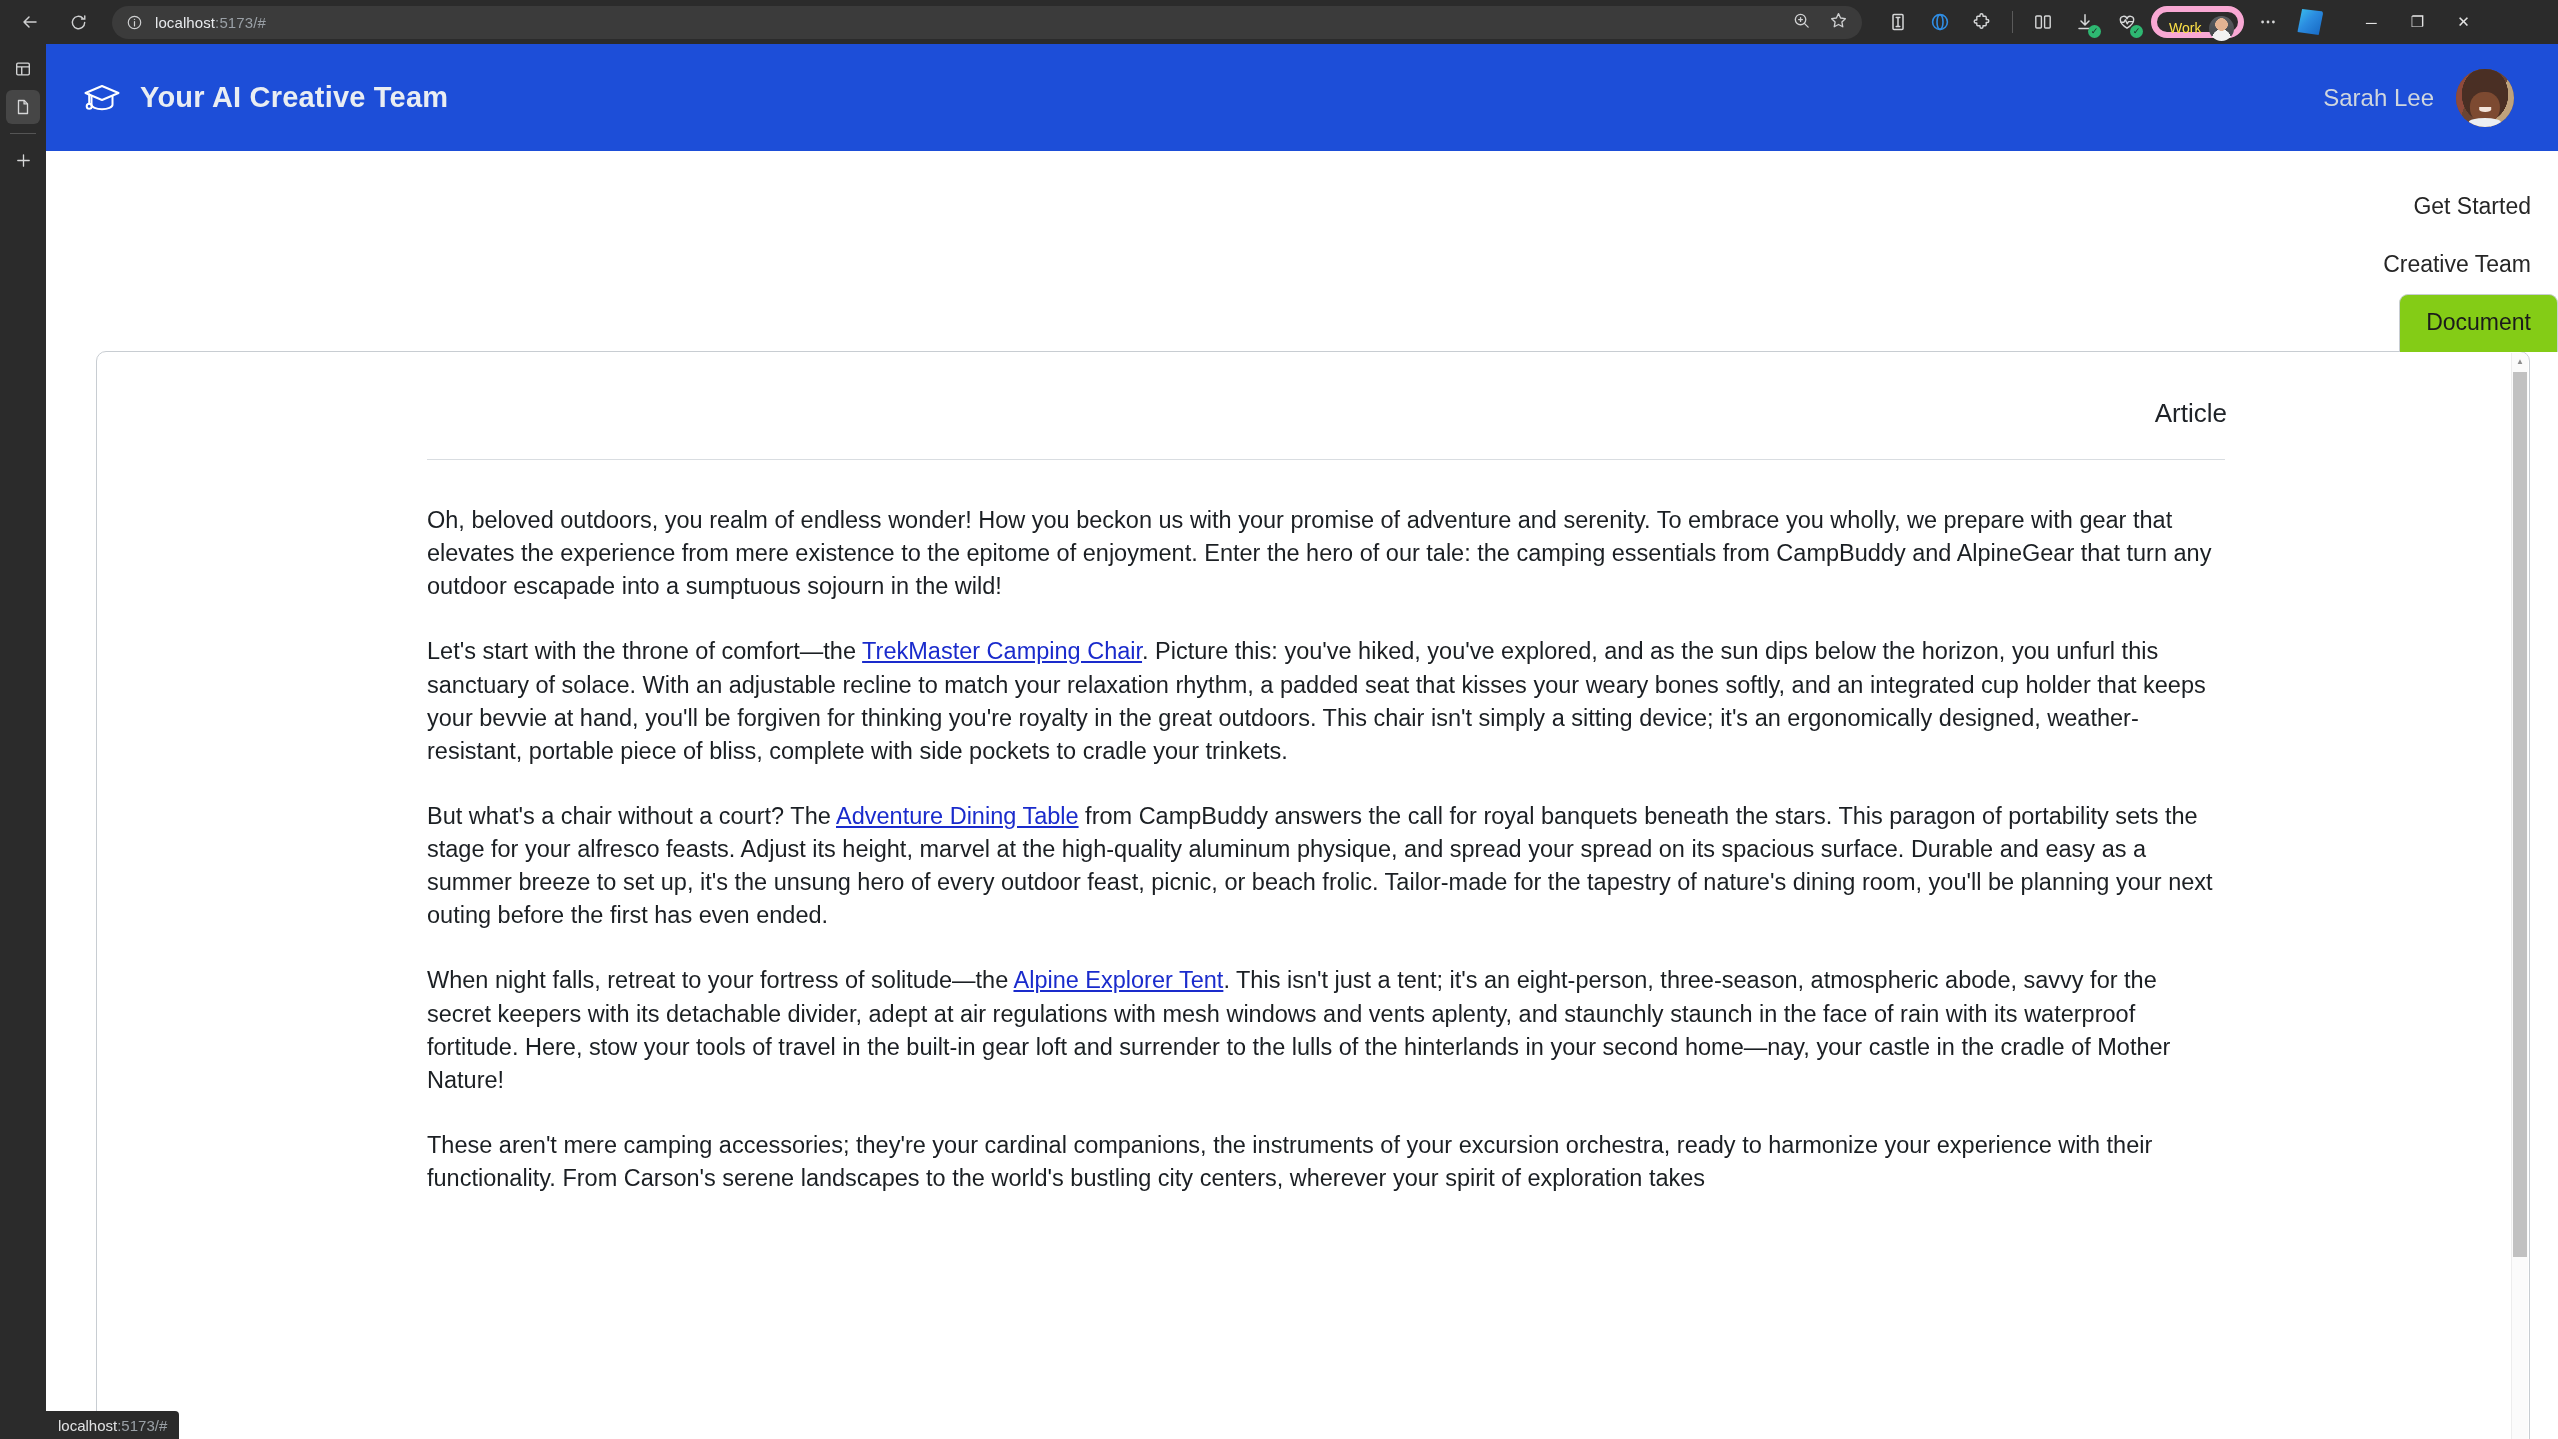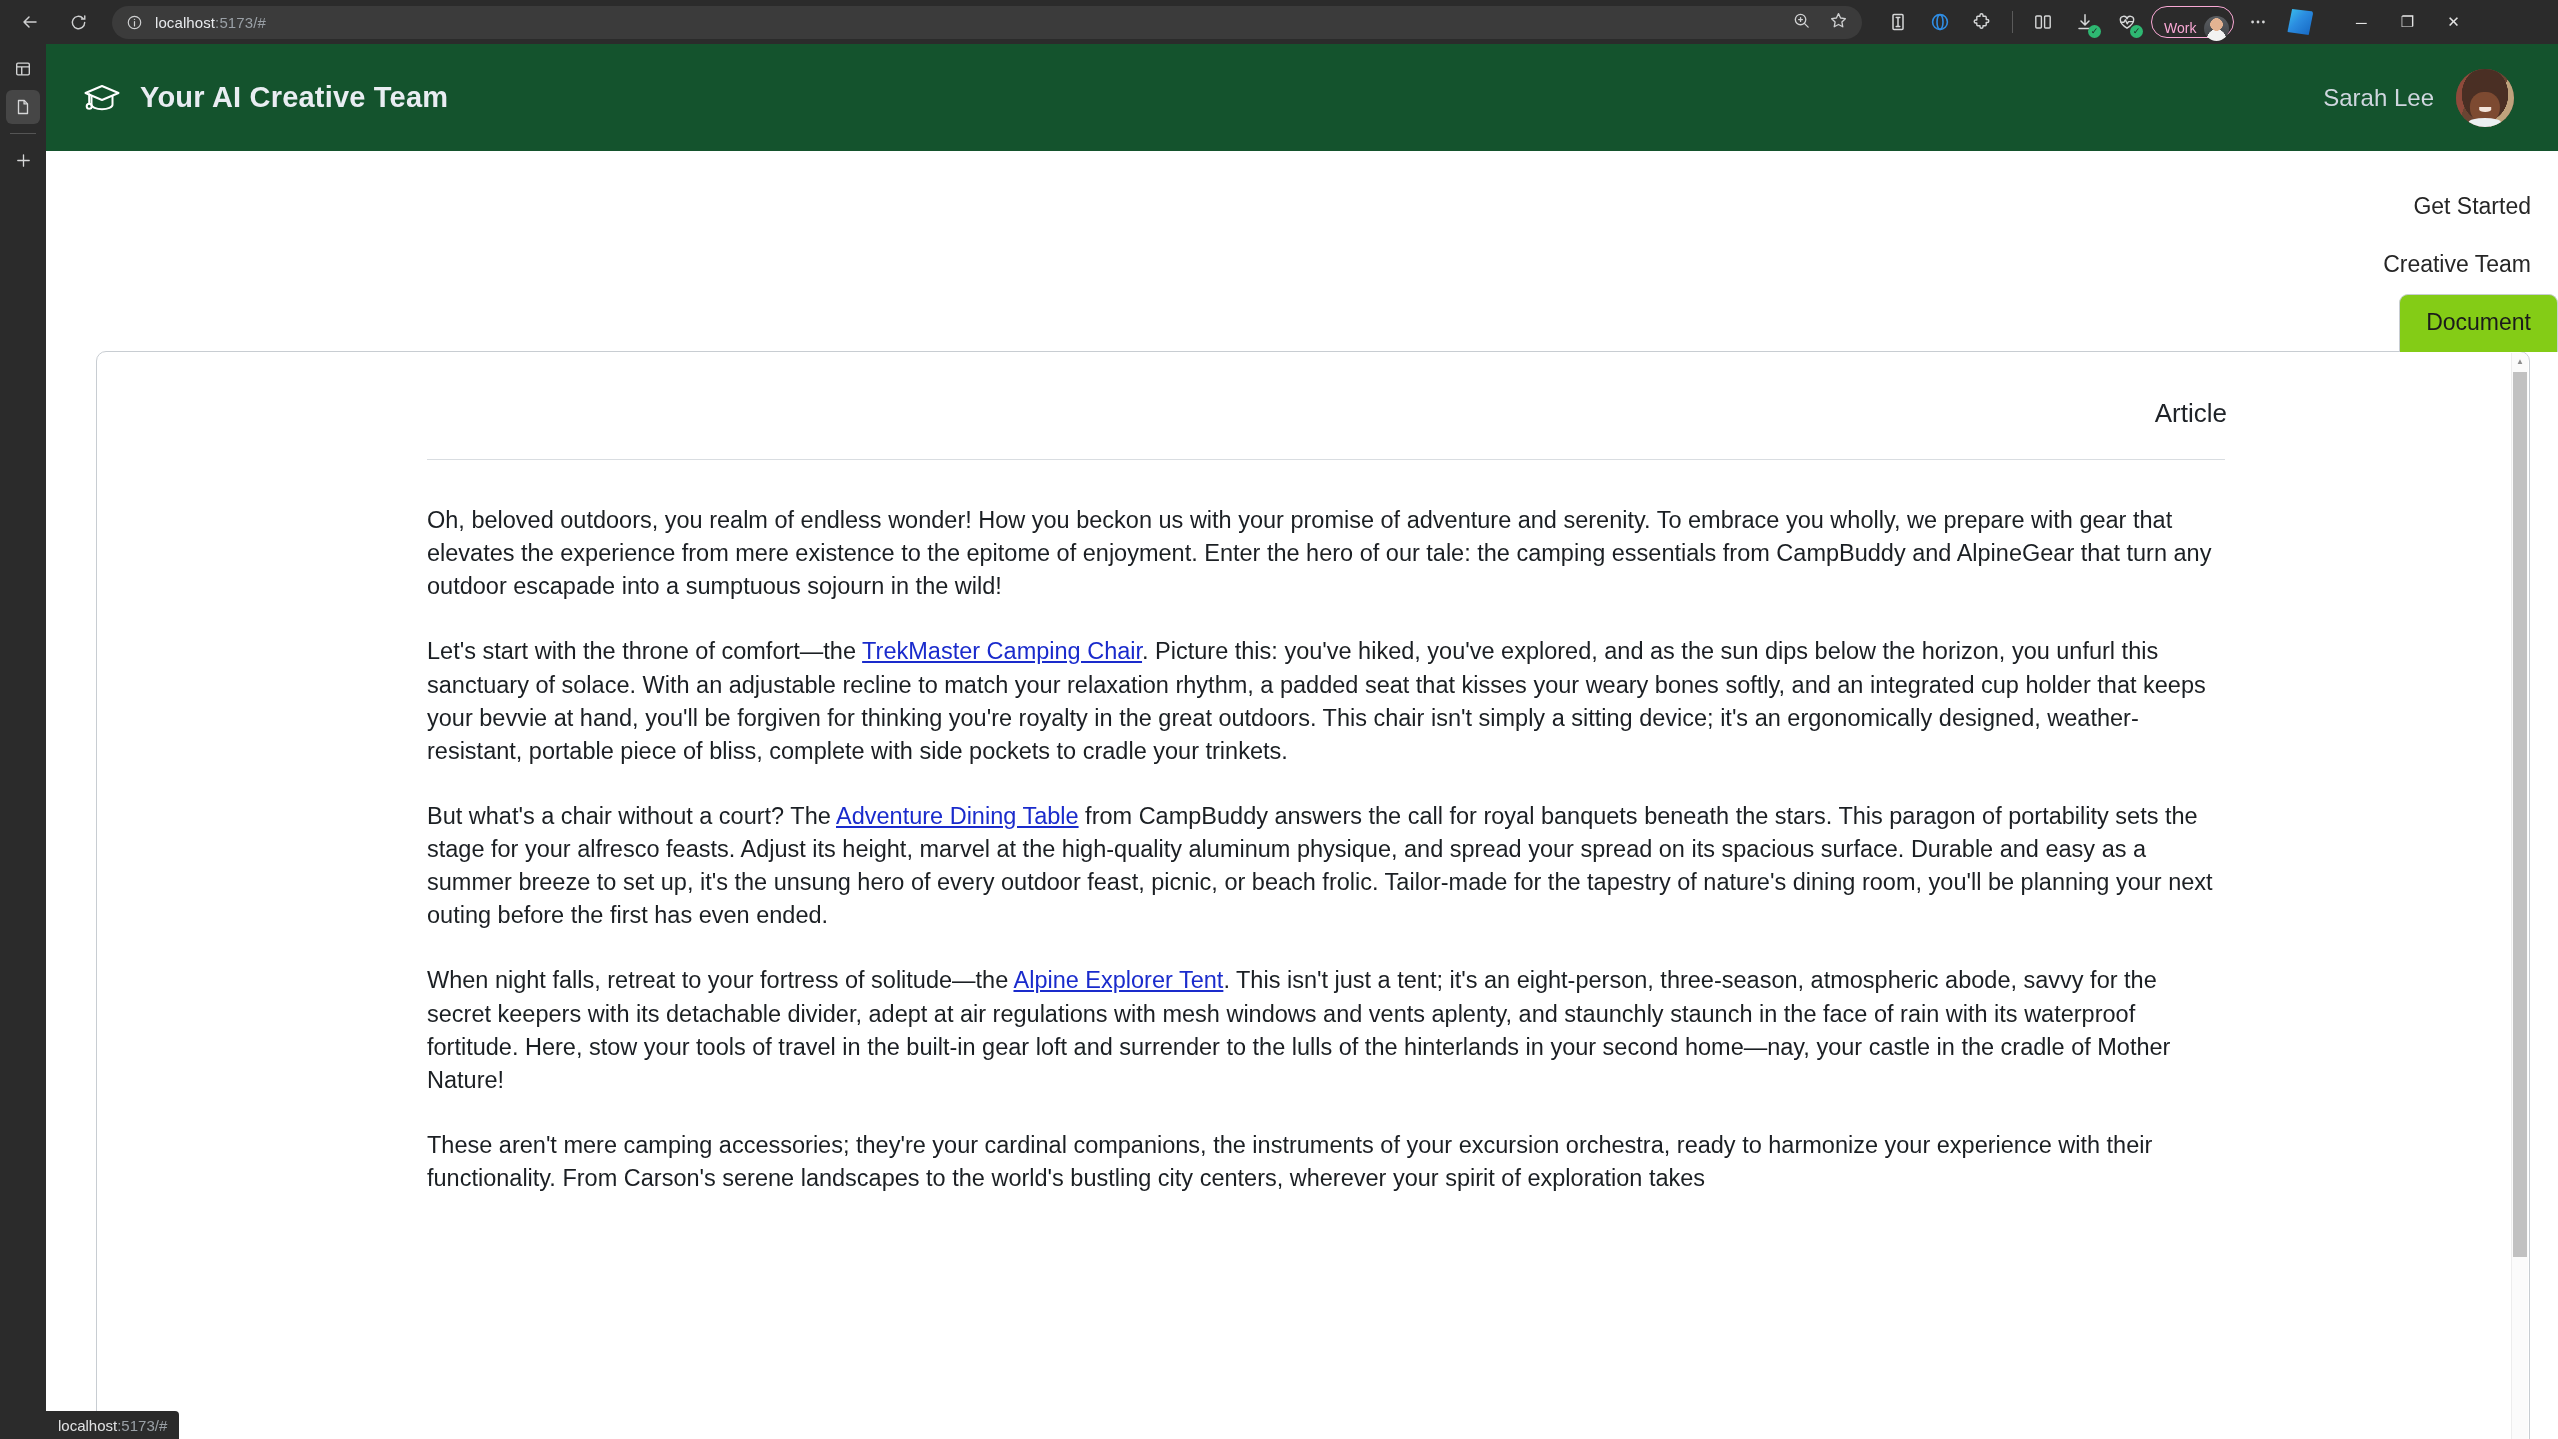--- a/index.html
+++ b/index.html
@@ -89,24 +89,24 @@
   }
   .vert-sep {
     width: 1px; height: 22px;
     background: #5a5a5a;
     margin: 0 6px;
   }
   .profile-pill {
     display: flex; align-items: center;
     gap: 8px;
     height: 32px;
-    border: 1px solid #f9a8d4;
+    border: 6px solid #f9a8d4;
     border-radius: 16px;
     padding: 12px 4px 0 12px;
-    color: #f9a8d4;
+    color: #fde047;
     font-size: 14px;
   }
   .profile-pill .pic {
     width: 25px; height: 25px; border-radius: 50%;
     background:
       radial-gradient(circle at 50% 34%, #e3b392 0 30%, transparent 31%),
       radial-gradient(circle at 50% 92%, #f2f2f2 0 36%, transparent 37%),
       linear-gradient(#5b5e62, #3e4145);
     overflow: hidden;
   }
@@ -158,21 +158,21 @@
     left: 46px; top: 44px;
     width: 2512px;
     height: 1395px;
     background: #ffffff;
     overflow: hidden;
   }
 
   
   .app-header {
     height: 107px;
-    background: #14532d;
+    background: #1d4ed8;
     display: flex;
     align-items: center;
     padding: 0 44px 0 36px;
   }
   .brand {
     display: flex;
     align-items: center;
     gap: 18px;
   }
   .brand .cap-icon { color: #ffffff; display: flex; }

